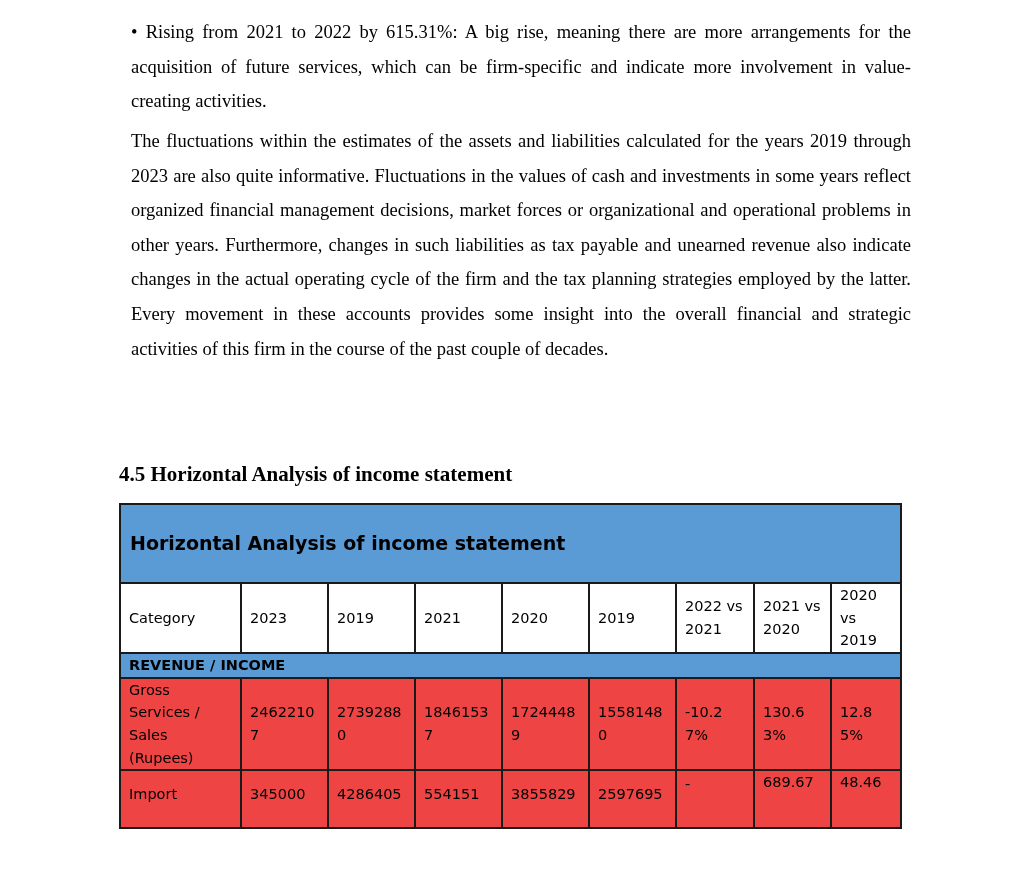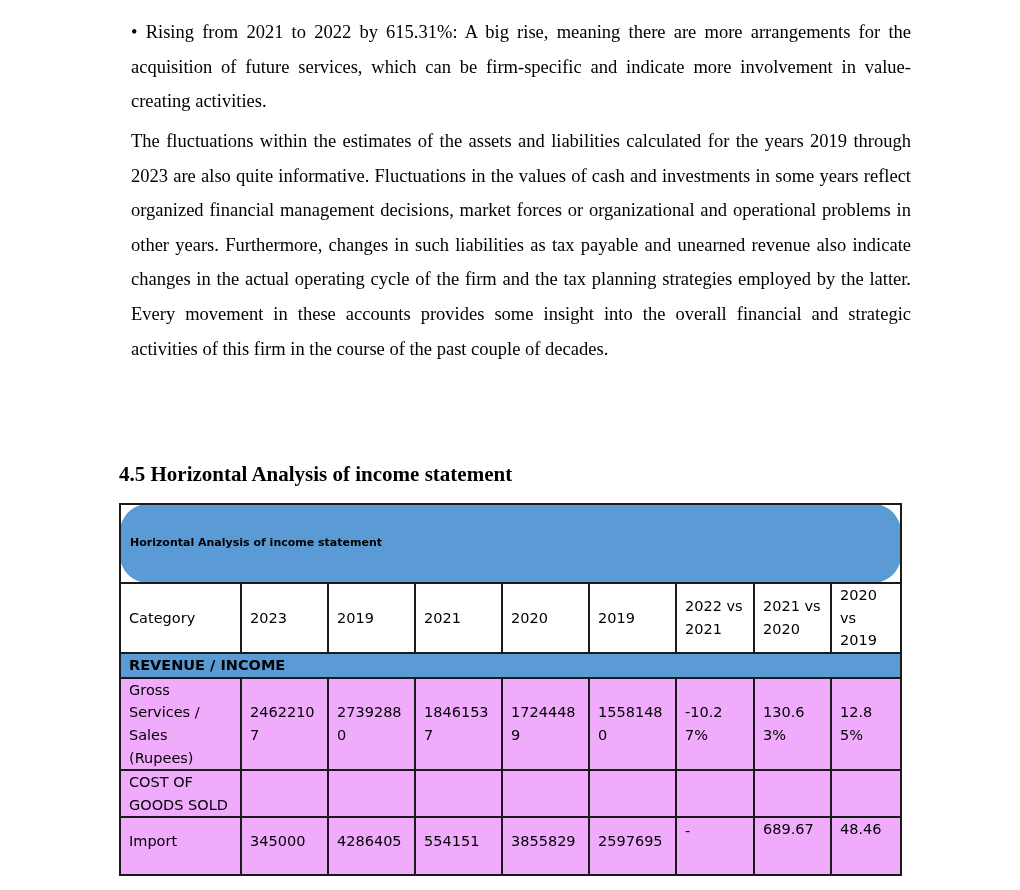--- a/index.html
+++ b/index.html
@@ -66,42 +66,41 @@
       border: 2px solid #1a1a1a;
       padding: 0 8px;
       vertical-align: middle;
       line-height: 22.6px;
       word-break: break-all;
       overflow: hidden;
     }
     table.ha tr.title-row td {
       background: #5b9bd5;
       height: 77px;
-      font-size: 11px;
+      font-size: 19px;
       font-weight: bold;
       padding-left: 9px;
       white-space: nowrap;
       word-break: normal;
-      border-radius: 28px;
     }
     table.ha tr.head-row td {
       height: 66px;
       background: #ffffff;
     }
     table.ha tr.section-row td {
       background: #5b9bd5;
       height: 23px;
       line-height: 21px;
       white-space: nowrap;
       border-left: 2px solid #1a1a1a;
       border-right: 2px solid #1a1a1a;
       font-weight: bold;
     }
     table.ha tr.data-row td {
-      background: #f0abfc;
+      background: #ef4444;
     }
     table.ha tr.r-gross td { height: 88px; }
     table.ha tr.r-cogs td { height: 43px; }
     table.ha tr.r-purchase td { height: 44px; }
     table.ha tr.r-import td { height: 44px; vertical-align: top; }
     .cat-cell { word-break: normal !important; }
   </style>
 </head>
 <body>
 
@@ -152,31 +151,20 @@
       <td>24622107</td>
       <td>27392880</td>
       <td>18461537</td>
       <td>17244489</td>
       <td>15581480</td>
       <td>-10.27%</td>
       <td>130.63%</td>
       <td>12.85%</td>
     </tr>
 
-    <tr class="data-row r-cogs">
-      <td class="cat-cell">COST OF GOODS SOLD</td>
-      <td></td>
-      <td></td>
-      <td></td>
-      <td></td>
-      <td></td>
-      <td></td>
-      <td></td>
-      <td></td>
-    </tr>
 
 
     <tr class="data-row r-import">
       <td class="cat-cell" style="padding-top:12px">Import</td>
       <td style="padding-top:12px">345000</td>
       <td style="padding-top:12px">4286405</td>
       <td style="padding-top:12px">554151</td>
       <td style="padding-top:12px">3855829</td>
       <td style="padding-top:12px">2597695</td>
       <td style="padding-top:2px">-</td>

